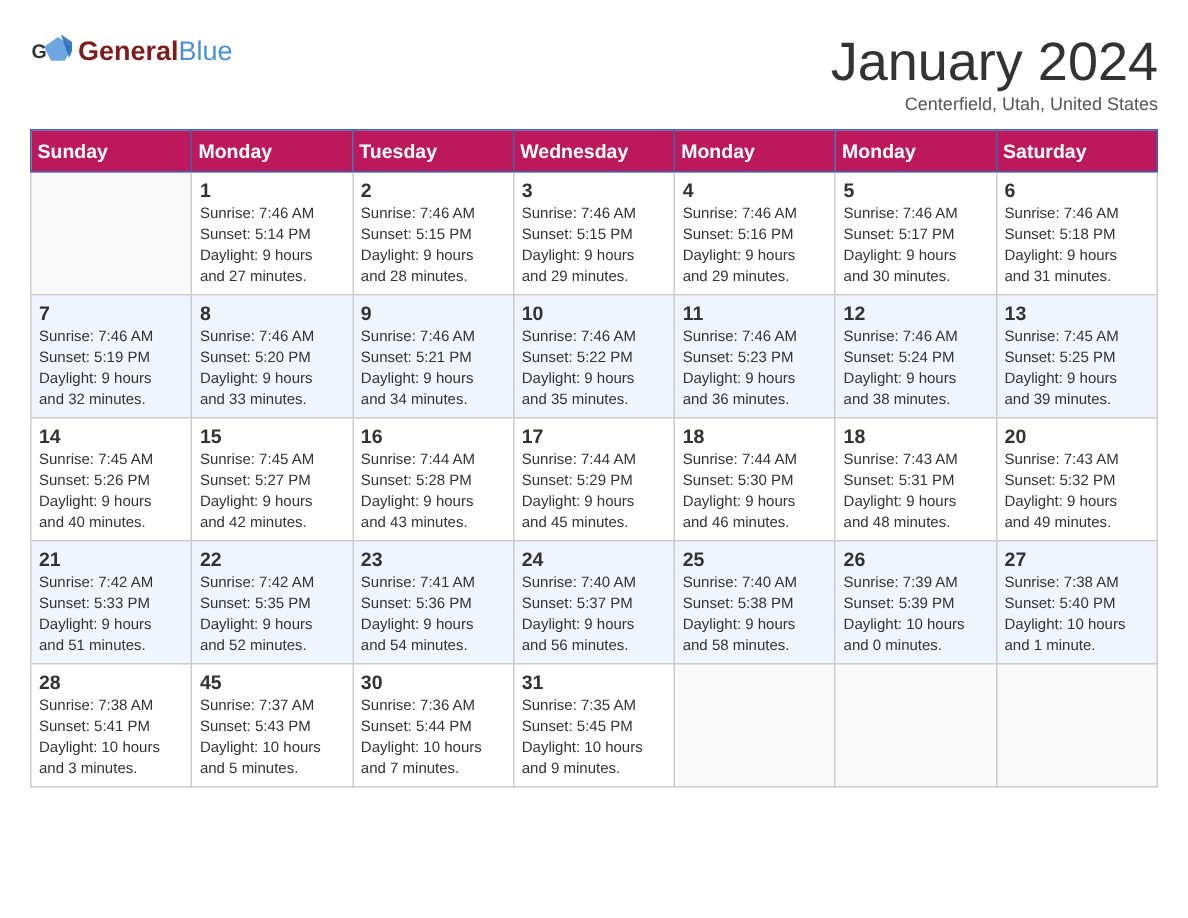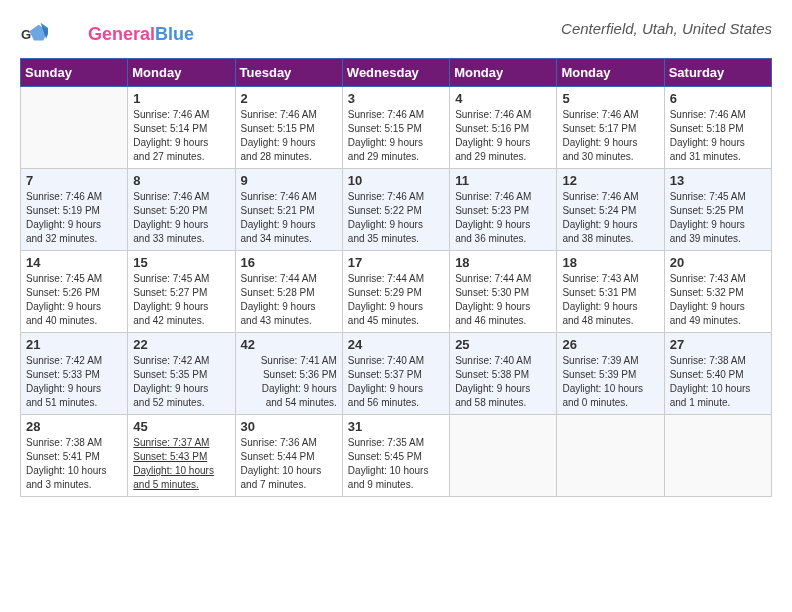--- a/index.html
+++ b/index.html
@@ -17,52 +17,50 @@
       margin-bottom: 10px;
     }
     .logo {
       display: flex;
       align-items: center;
       gap: 4px;
     }
     .logo-text-general {
       font-size: 18px;
       font-weight: bold;
-      color: #ec4899;
-      margin-left: 36px;
+      color: #7f1d1d;
     }
     .logo-text-blue {
       font-size: 18px;
-      font-weight: bold;
+      font-weight: normal;
       color: #4a90d9;
     }
     .logo-icon {
       width: 28px;
       height: 28px;
     }
     .title-area {
       text-align: right;
     }
     .month-title {
       font-size: 36px;
       font-weight: normal;
       color: #333;
     }
     .location-title {
-      font-size: 15px;
+      font-size: 12px;
       color: #555;
-      font-style: italic;
     }
     .calendar {
       width: 100%;
       border-collapse: collapse;
       border: 1px solid #ccc;
     }
     .calendar th {
-      background: #701a75;
+      background: #be185d;
       color: #fff;
       font-size: 13px;
       font-weight: bold;
       padding: 6px 4px;
       text-align: left;
       border: 1px solid #3a62b0;
     }
     .calendar td {
       vertical-align: top;
       border: 1px solid #ccc;
@@ -99,20 +97,21 @@
     <svg class="logo-icon" viewBox="0 0 30 30" xmlns="http://www.w3.org/2000/svg">
       <text x="1" y="20" font-size="14" font-weight="bold" fill="#333">G</text>
       <polygon points="20,5 30,12 25,22 15,22 10,12" fill="#4a90d9" opacity="0.8"></polygon>
       <polygon points="22,3 32,10 28,20" fill="#2a70b9" opacity="0.9"></polygon>
     </svg>
     <div>
       <span class="logo-text-general">General</span><span class="logo-text-blue">Blue</span>
     </div>
   </div>
   <div class="title-area">
+    <div class="month-title">January 2024</div>
     <div class="location-title">Centerfield, Utah, United States</div>
   </div>
 </div>
 
 <table class="calendar">
   <thead>
     <tr id="weekday-header">
         <th>Sunday</th>
         <th>Monday</th>
         <th>Tuesday</th>
@@ -279,22 +278,22 @@
 and 51 minutes.</div>
         </td>
         <td>
           <span class="day-number">22</span>
           <div class="day-info" style="white-space: pre-line;">Sunrise: 7:42 AM
 Sunset: 5:35 PM
 Daylight: 9 hours
 and 52 minutes.</div>
         </td>
         <td>
-          <span class="day-number">42</span>
-          <div class="day-info" style="white-space: pre-line; text-align: right;">Sunrise: 7:41 AM
+          <span class="day-number">23</span>
+          <div class="day-info" style="white-space: pre-line;">Sunrise: 7:41 AM
 Sunset: 5:36 PM
 Daylight: 9 hours
 and 54 minutes.</div>
         </td>
         <td>
           <span class="day-number">24</span>
           <div class="day-info" style="white-space: pre-line;">Sunrise: 7:40 AM
 Sunset: 5:37 PM
 Daylight: 9 hours
 and 56 minutes.</div>
@@ -324,21 +323,21 @@
       <tr>
         <td>
           <span class="day-number">28</span>
           <div class="day-info" style="white-space: pre-line;">Sunrise: 7:38 AM
 Sunset: 5:41 PM
 Daylight: 10 hours
 and 3 minutes.</div>
         </td>
         <td>
           <span class="day-number">45</span>
-          <div class="day-info" style="white-space: pre-line; text-decoration: underline;">Sunrise: 7:37 AM
+          <div class="day-info" style="white-space: pre-line;">Sunrise: 7:37 AM
 Sunset: 5:43 PM
 Daylight: 10 hours
 and 5 minutes.</div>
         </td>
         <td>
           <span class="day-number">30</span>
           <div class="day-info" style="white-space: pre-line;">Sunrise: 7:36 AM
 Sunset: 5:44 PM
 Daylight: 10 hours
 and 7 minutes.</div>

